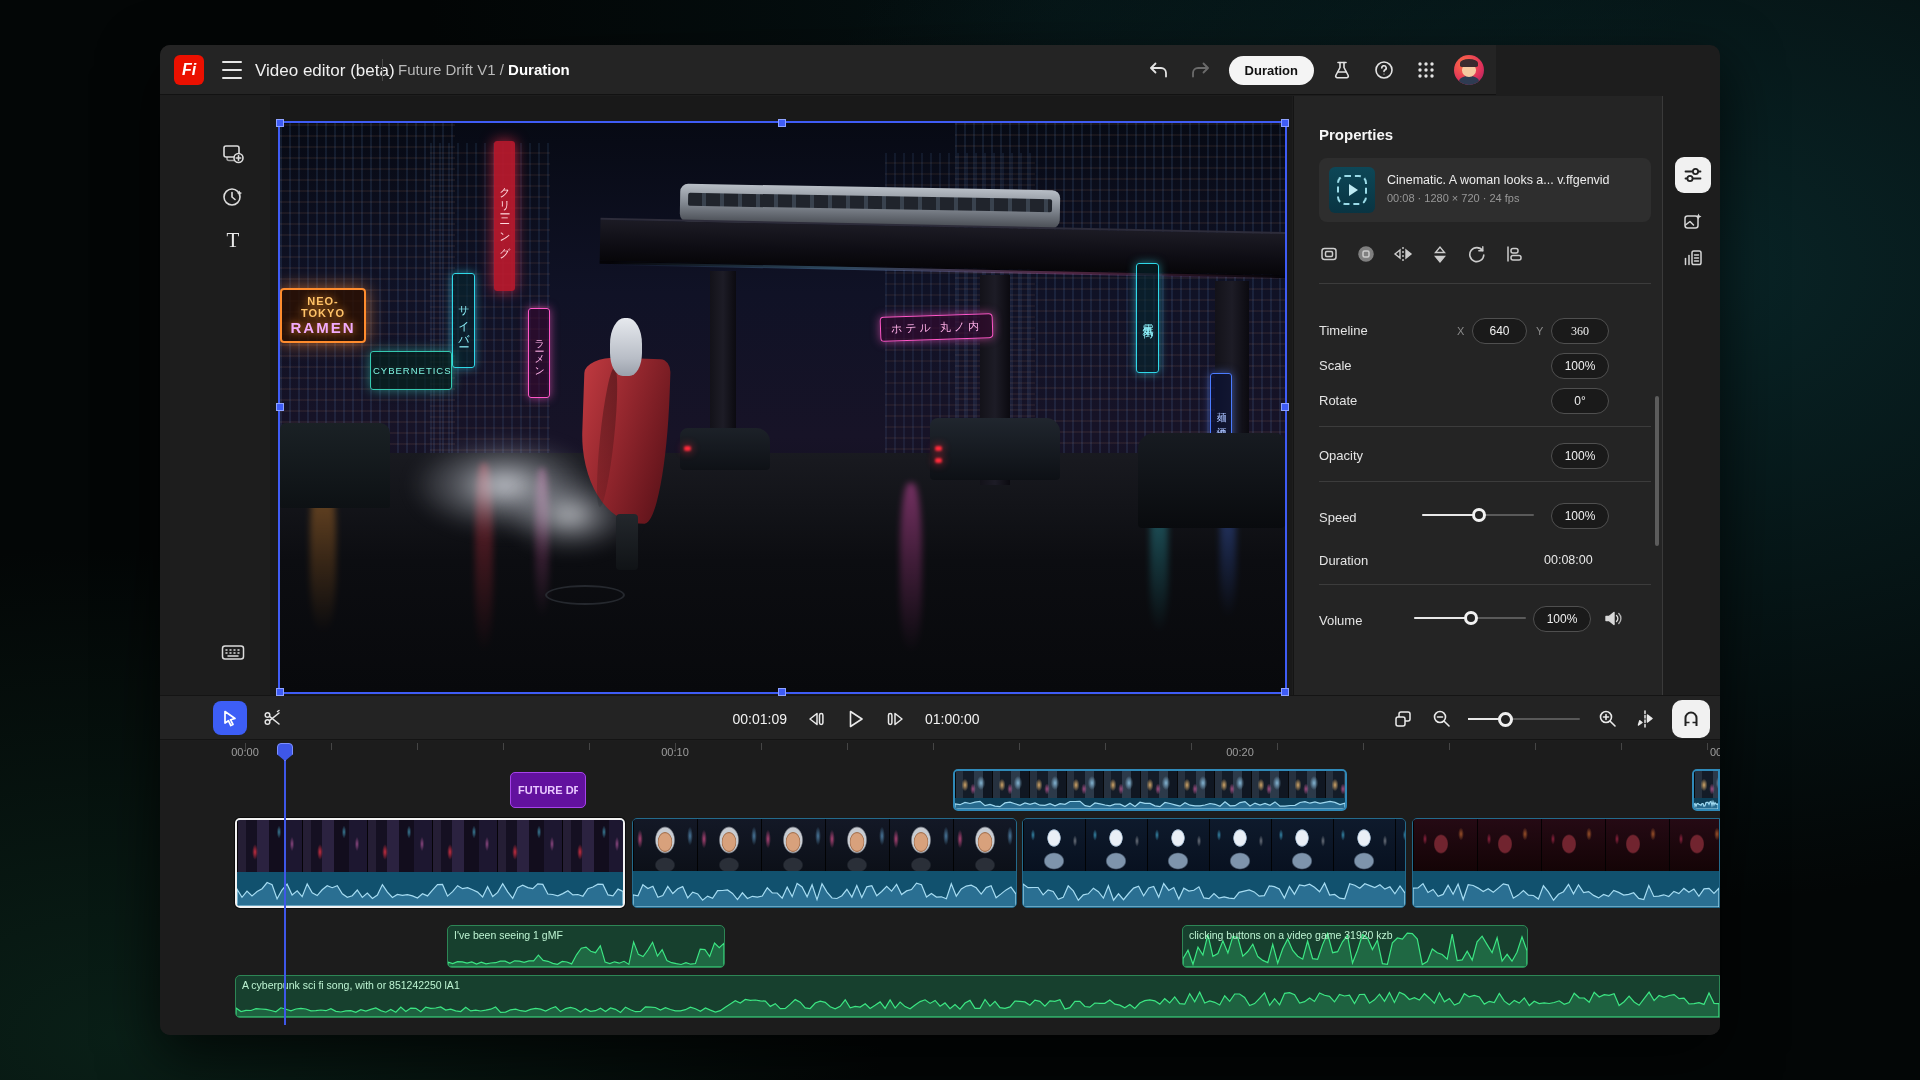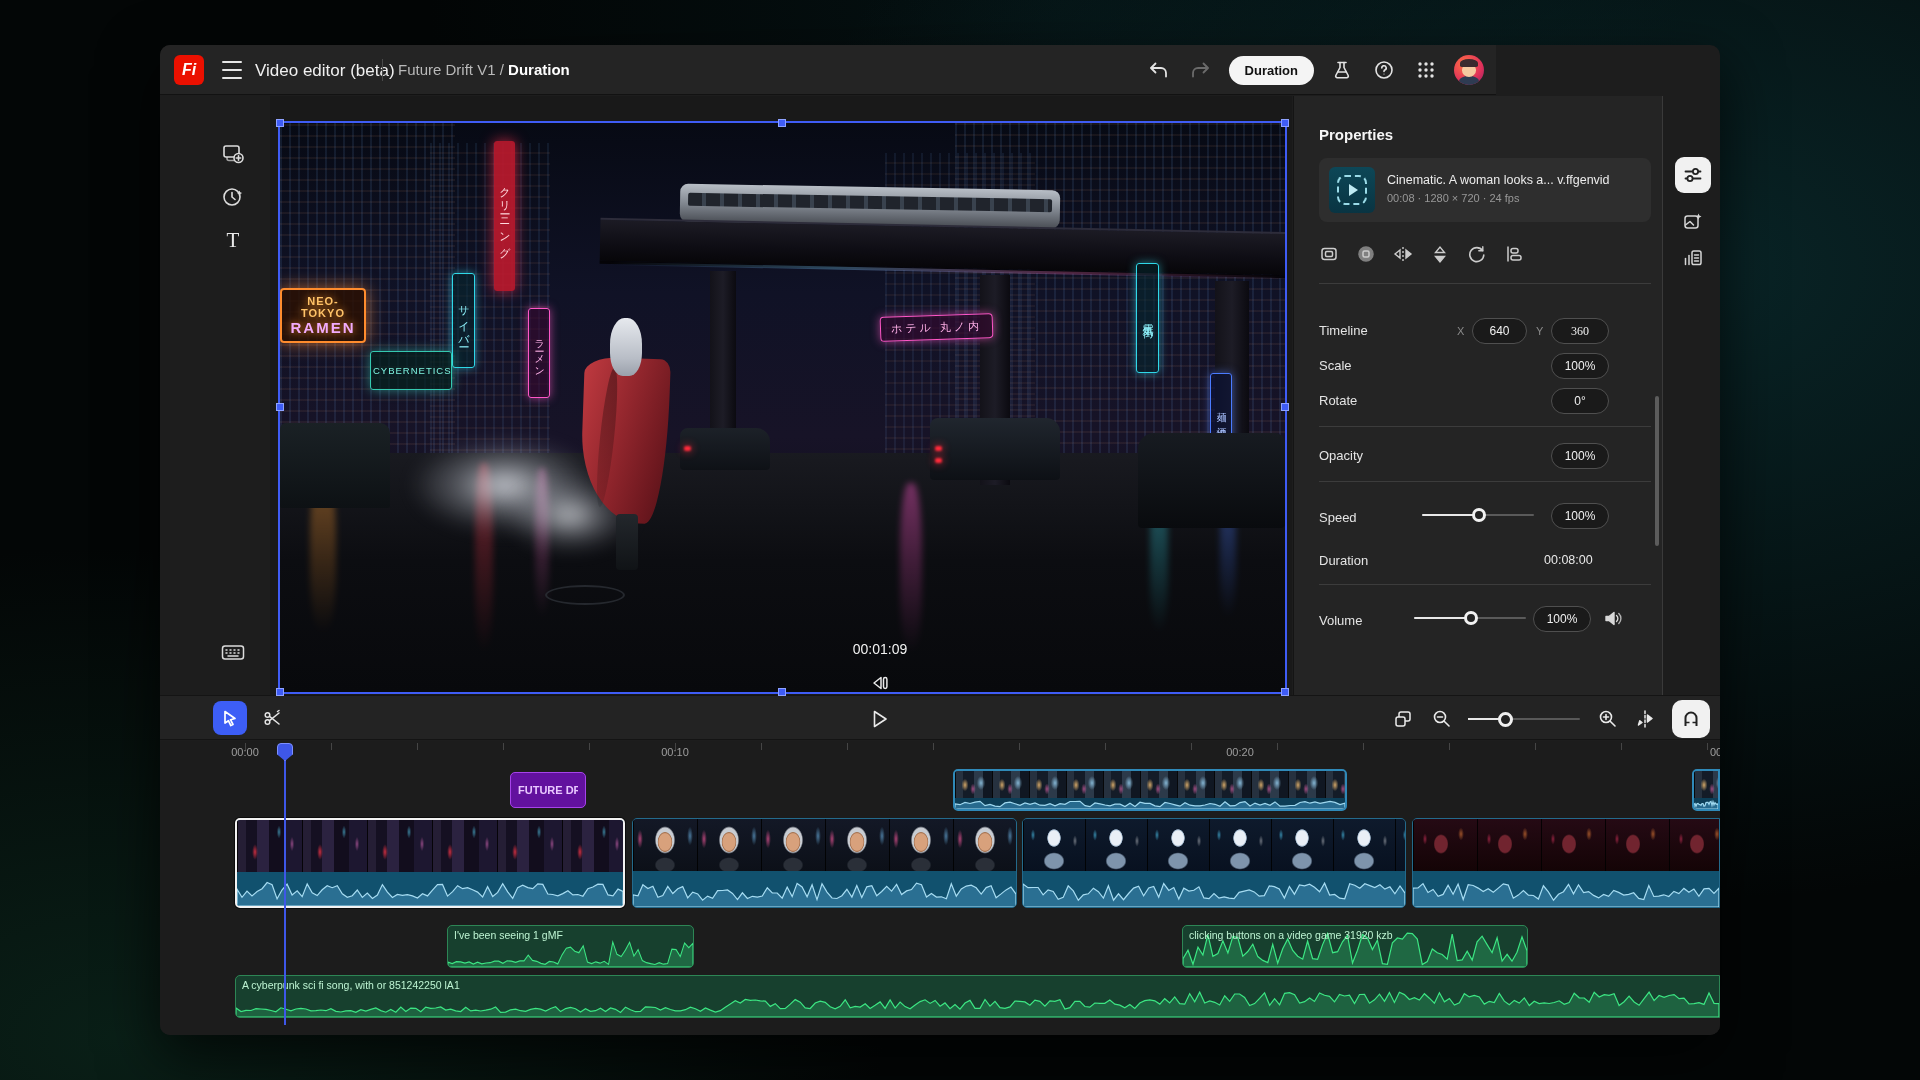--- a/index.html
+++ b/index.html
@@ -111,21 +111,21 @@
 
   
   .rightbar { position:absolute; left:1504px; top:51px; width:56px; height:599px; background:#1d1d1d; }
   .rb-btn { position:absolute; left:11px; width:36px; height:36px; border-radius:9px; display:flex; align-items:center; justify-content:center; cursor:pointer; color:#d6d6d6; }
   .rb-btn.active { background:#f1f1f1; color:#222; }
 
   
   .tl-toolbar { position:absolute; left:0; top:650px; width:1560px; height:45px; background:#232323; border-top:1px solid #141414; border-bottom:1px solid #141414; }
   .tool-btn { position:absolute; width:34px; height:34px; top:5px; border-radius:8px; display:flex; align-items:center; justify-content:center; color:#e4e4e4; cursor:pointer; }
   .tool-btn.active-blue { background:#3d5ef6; color:#fff; }
-  .transport { position:absolute; left:560px; top:0; width:320px; height:45px; display:flex; align-items:center; justify-content:center; gap:18px;flex-direction:column; }
+  .transport { position:absolute; left:536px; top:0; width:320px; height:45px; display:flex; align-items:center; justify-content:center; gap:18px; }
   .tc { font-size:14px; color:#f2f2f2; }
   .t-icon { width:22px; height:22px; display:flex; align-items:center; justify-content:center; color:#eaeaea; cursor:pointer; }
   .zoomgrp { position:absolute; right:10px; top:0; height:45px; display:flex; align-items:center; gap:16px; }
   .z-slider { position:relative; width:112px; height:14px; cursor:pointer; }
   .z-slider .track { position:absolute; top:6px; left:0; width:100%; height:2.5px; background:#585858; border-radius:2px; }
   .z-slider .fill { position:absolute; top:6px; left:0; width:30%; height:2.5px; background:#e8e8e8; }
   .z-slider .knob { position:absolute; left:27%; top:0; width:15px; height:15px; border:3px solid #f0f0f0; background:#232323; border-radius:50%; }
   .magnet-btn { width:38px; height:38px; background:#f1f1f1; border-radius:10px; color:#222; display:flex; align-items:center; justify-content:center; cursor:pointer; }
 
   
@@ -623,21 +623,21 @@
     </div>
     <div class="clip vclip" style="left:1252px;top:77px;width:308px;height:90px;border-radius:5px 0 0 5px;">
       <div class="thumbs thumbsD"></div>
       <div class="wavezone">
           <svg class="wave" style="height:34px;" viewBox="0 0 306 34" preserveAspectRatio="none">
             <path d="M0 34 L0.0 15.1 L5.0 14.9 L10.0 10.6 L15.0 19.5 L20.1 16.5 L25.1 23.3 L30.1 21.4 L35.1 12.3 L40.1 21.3 L45.1 11.1 L50.2 26.5 L55.2 11.7 L60.2 12.5 L65.2 15.1 L70.2 18.6 L75.2 15.7 L80.3 19.3 L85.3 15.1 L90.3 10.9 L95.3 12.1 L100.3 25.2 L105.3 22.1 L110.4 17.6 L115.4 22.1 L120.4 22.5 L125.4 26.0 L130.4 12.8 L135.4 18.9 L140.5 27.2 L145.5 21.3 L150.5 18.7 L155.5 11.3 L160.5 20.9 L165.5 11.8 L170.6 19.5 L175.6 18.6 L180.6 22.4 L185.6 24.9 L190.6 21.4 L195.6 23.4 L200.7 17.4 L205.7 19.4 L210.7 22.1 L215.7 21.3 L220.7 19.8 L225.7 25.4 L230.8 26.5 L235.8 12.5 L240.8 23.5 L245.8 23.2 L250.8 21.8 L255.8 23.5 L260.9 18.4 L265.9 20.6 L270.9 15.4 L275.9 19.2 L280.9 16.1 L285.9 23.3 L291.0 15.8 L296.0 15.3 L301.0 20.3 L306.0 15.1 L306 34 Z" fill="rgba(90,170,215,.35)" stroke="#a6dcf2" stroke-width="1.2"></path>
           </svg>
         </div>
     </div>
 
-    <div class="clip aclip" style="left:287px;top:184px;width:247px;height:43px;">
+    <div class="clip aclip" style="left:287px;top:184px;width:278px;height:43px;">
       <span class="alabel">I've been seeing 1 gMF</span>
       <svg class="wave" style="height:30px;" viewBox="0 0 291 30" preserveAspectRatio="none">
           <path d="M0 30 L0.0 25.2 L5.0 26.6 L10.0 24.6 L15.1 24.8 L20.1 26.2 L25.1 24.9 L30.1 27.0 L35.1 25.1 L40.1 26.8 L45.2 26.0 L50.2 25.7 L55.2 24.2 L60.2 24.2 L65.2 26.3 L70.2 23.8 L75.3 24.1 L80.3 25.3 L85.3 23.9 L90.3 23.8 L95.3 18.1 L100.3 23.4 L105.4 24.3 L110.4 26.4 L115.4 27.3 L120.4 24.4 L125.4 25.0 L130.4 26.9 L135.5 17.8 L140.5 11.2 L145.5 10.1 L150.5 14.3 L155.5 15.7 L160.6 8.9 L165.6 25.0 L170.6 26.5 L175.6 24.8 L180.6 26.2 L185.6 24.3 L190.7 27.4 L195.7 5.0 L200.7 17.4 L205.7 19.5 L210.7 13.1 L215.7 5.3 L220.8 19.0 L225.8 12.7 L230.8 23.5 L235.8 25.7 L240.8 26.7 L245.8 27.5 L250.9 25.7 L255.9 27.2 L260.9 26.5 L265.9 12.2 L270.9 12.6 L275.9 19.5 L281.0 6.0 L286.0 10.8 L291.0 6.2 L291 30 Z" fill="rgba(46,180,105,.35)" stroke="#3ce683" stroke-width="1.2"></path>
         </svg>
     </div>
     <div class="clip aclip" style="left:1022px;top:184px;width:346px;height:43px;">
       <span class="alabel">clicking buttons on a video game 31920 kzb</span>
       <svg class="wave" style="height:36px;" viewBox="0 0 344 36" preserveAspectRatio="none">
           <path d="M0 36 L0.0 27.6 L5.0 19.2 L10.0 33.2 L15.0 16.2 L19.9 24.0 L24.9 3.7 L29.9 25.3 L34.9 22.5 L39.9 9.8 L44.9 22.0 L49.9 5.4 L54.8 6.6 L59.8 25.2 L64.8 20.5 L69.8 13.2 L74.8 25.6 L79.8 29.4 L84.8 31.6 L89.7 13.4 L94.7 32.2 L99.7 17.8 L104.7 7.9 L109.7 19.4 L114.7 25.2 L119.7 28.2 L124.6 10.0 L129.6 27.6 L134.6 28.4 L139.6 13.6 L144.6 2.5 L149.6 21.7 L154.6 20.7 L159.5 10.8 L164.5 4.5 L169.5 32.0 L174.5 19.3 L179.5 3.5 L184.5 6.9 L189.4 18.5 L194.4 9.2 L199.4 32.7 L204.4 33.4 L209.4 11.9 L214.4 7.0 L219.4 8.1 L224.3 2.2 L229.3 2.6 L234.3 8.1 L239.3 33.5 L244.3 30.5 L249.3 18.0 L254.3 21.8 L259.2 23.5 L264.2 28.1 L269.2 3.2 L274.2 29.6 L279.2 28.9 L284.2 20.1 L289.2 29.1 L294.1 10.8 L299.1 5.2 L304.1 13.6 L309.1 21.7 L314.1 6.7 L319.1 30.1 L324.1 23.3 L329.0 30.2 L334.0 21.2 L339.0 5.9 L344.0 19.9 L344 36 Z" fill="rgba(46,180,105,.35)" stroke="#3ce683" stroke-width="1.2"></path>
         </svg>

